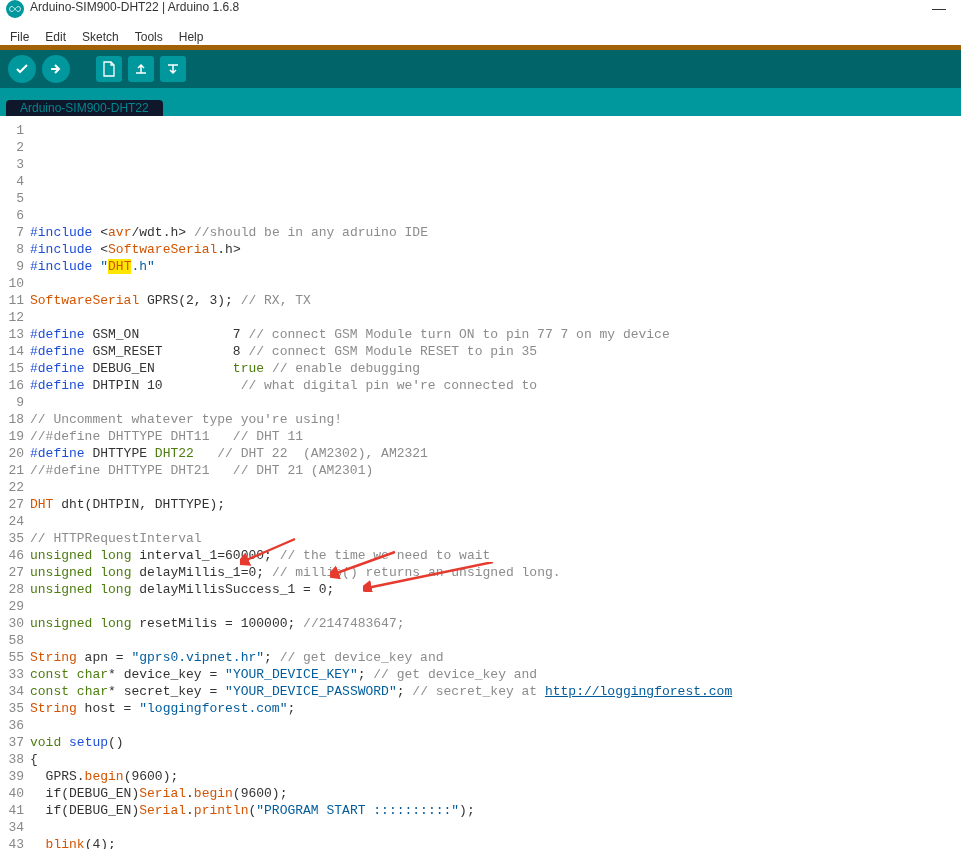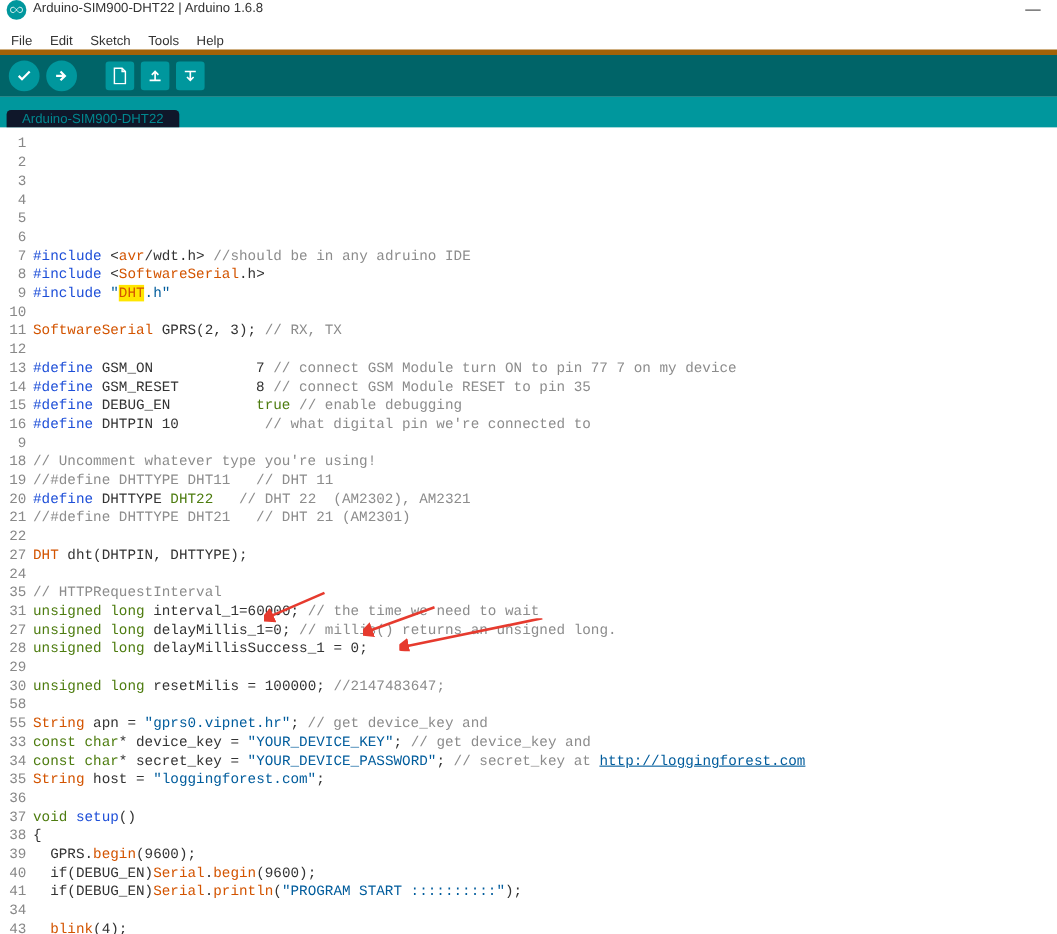--- a/index.html
+++ b/index.html
@@ -109,21 +109,21 @@
       <div>16</div>
       <div>9</div>
       <div>18</div>
       <div>19</div>
       <div>20</div>
       <div>21</div>
       <div>22</div>
       <div>27</div>
       <div>24</div>
       <div>35</div>
-      <div>31</div>
+      <div>46</div>
       <div>27</div>
       <div>28</div>
       <div>29</div>
       <div>30</div>
       <div>58</div>
       <div>55</div>
       <div>33</div>
       <div>34</div>
       <div>35</div>
       <div>36</div>

